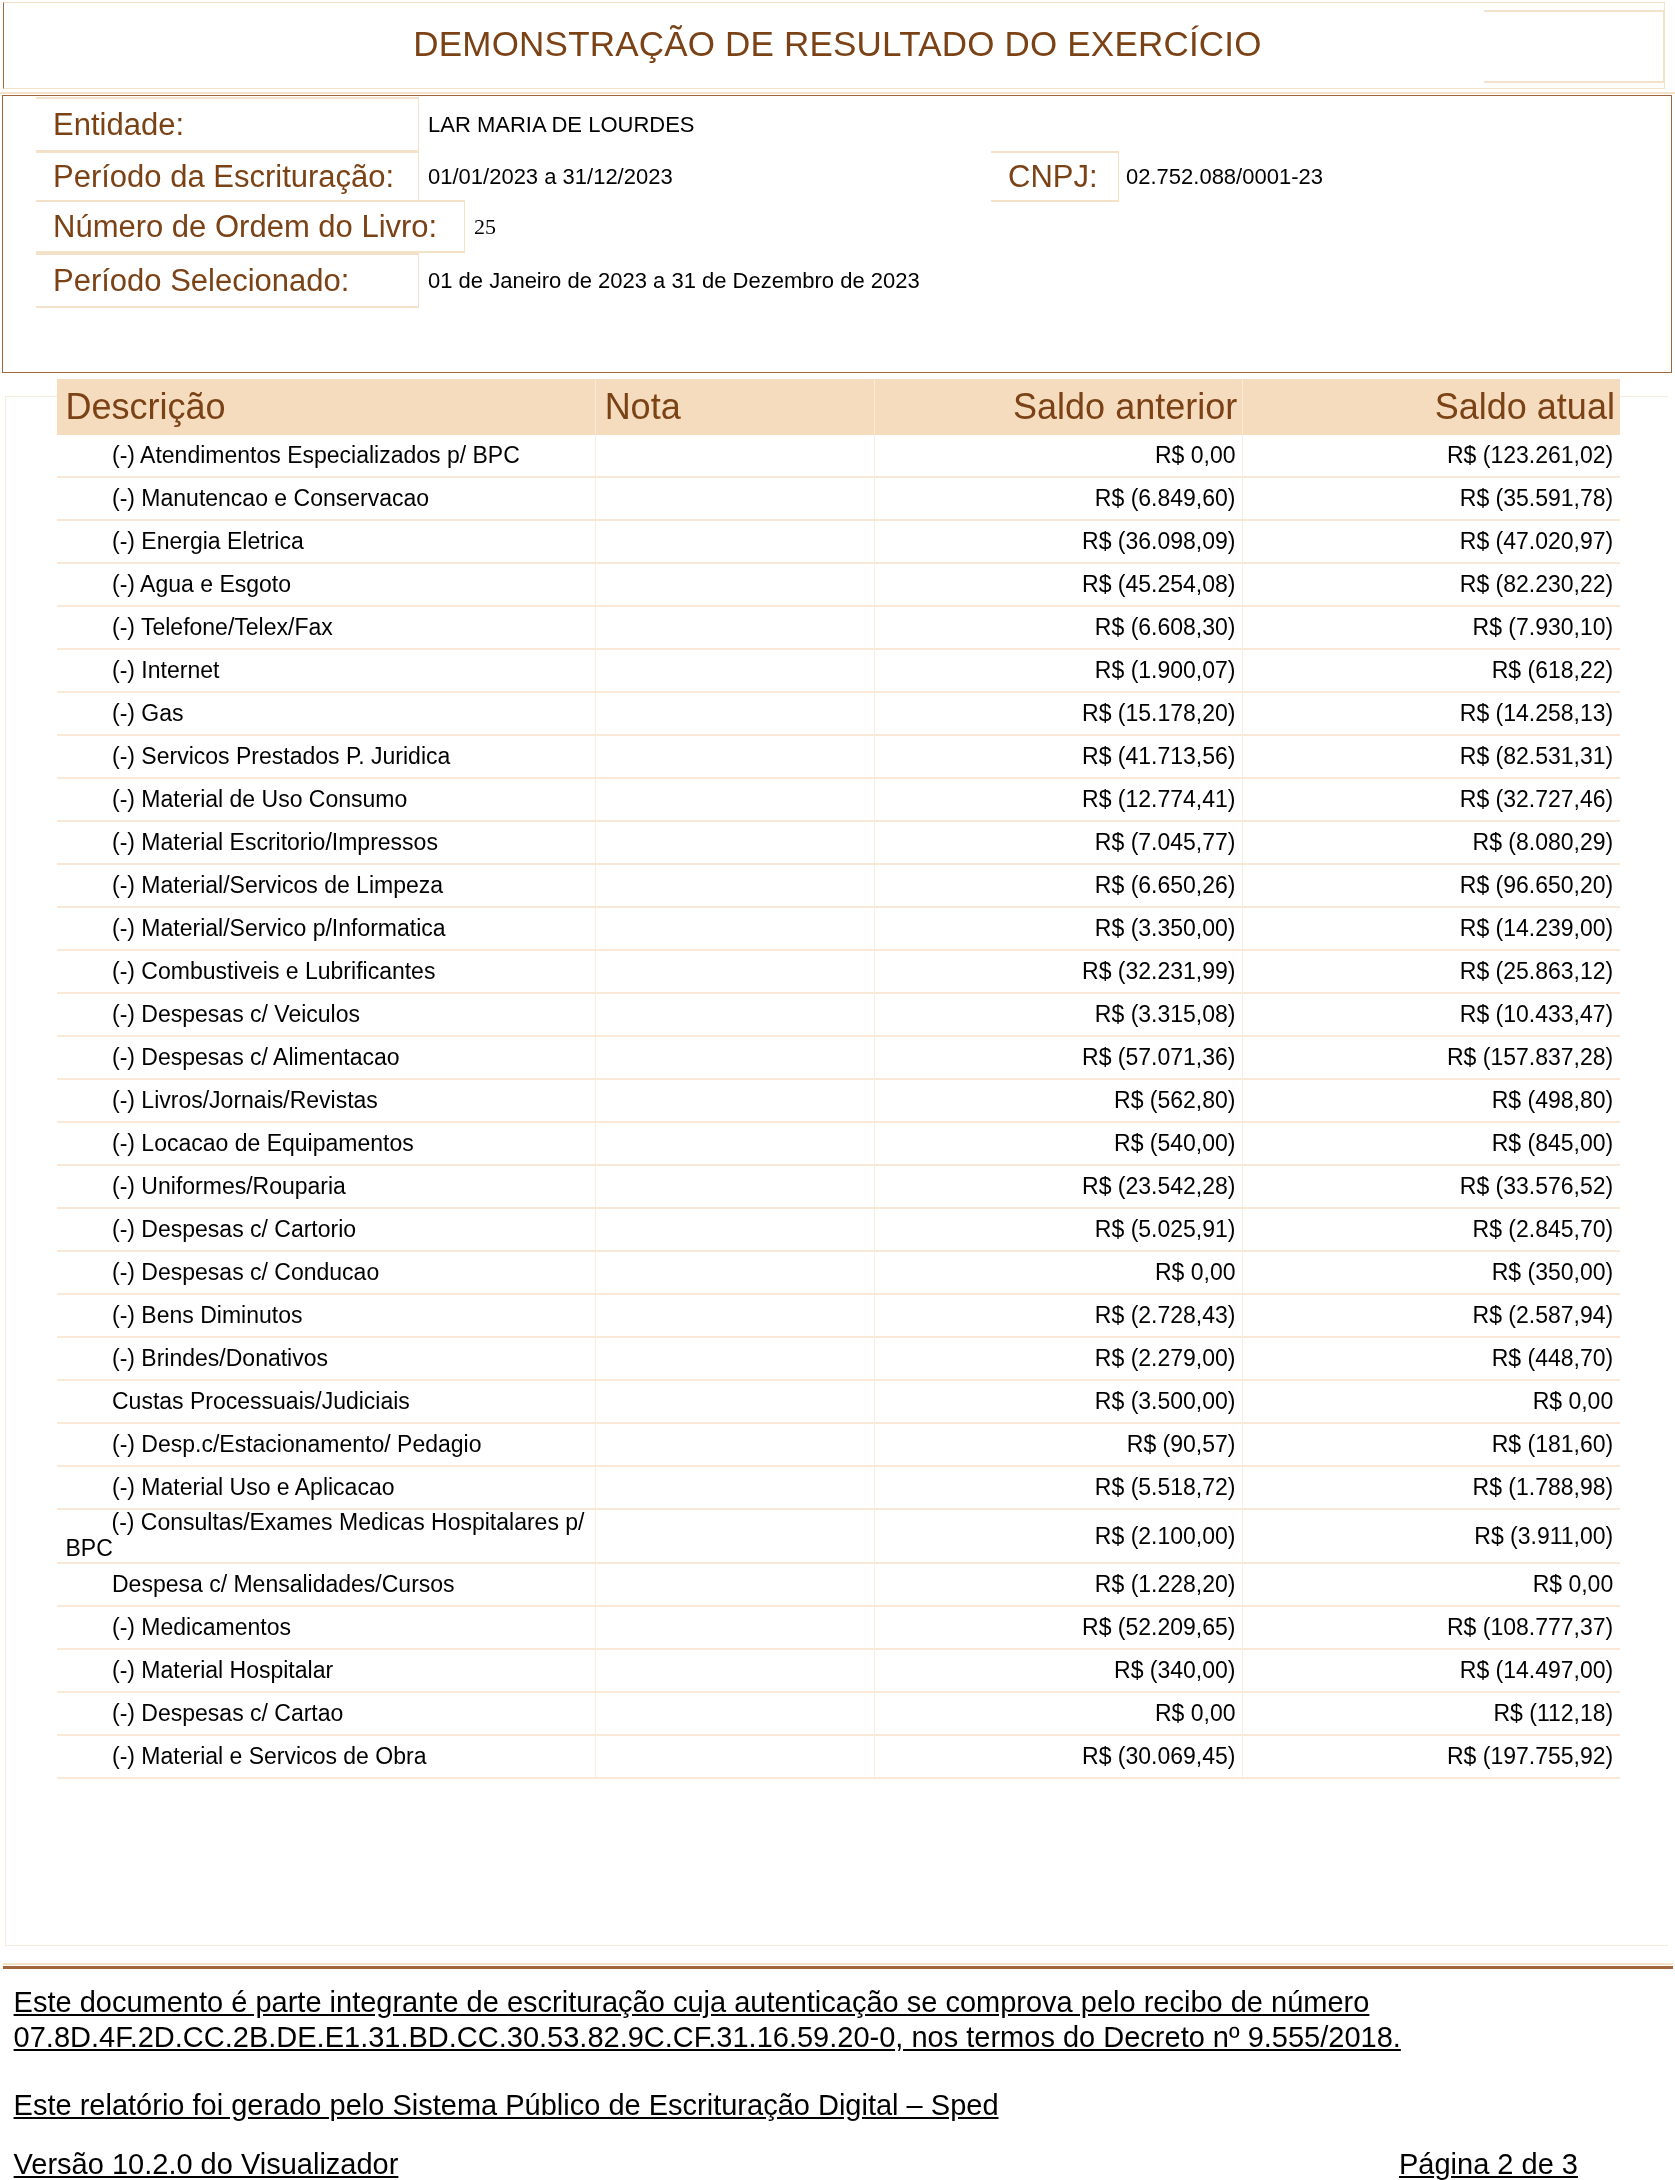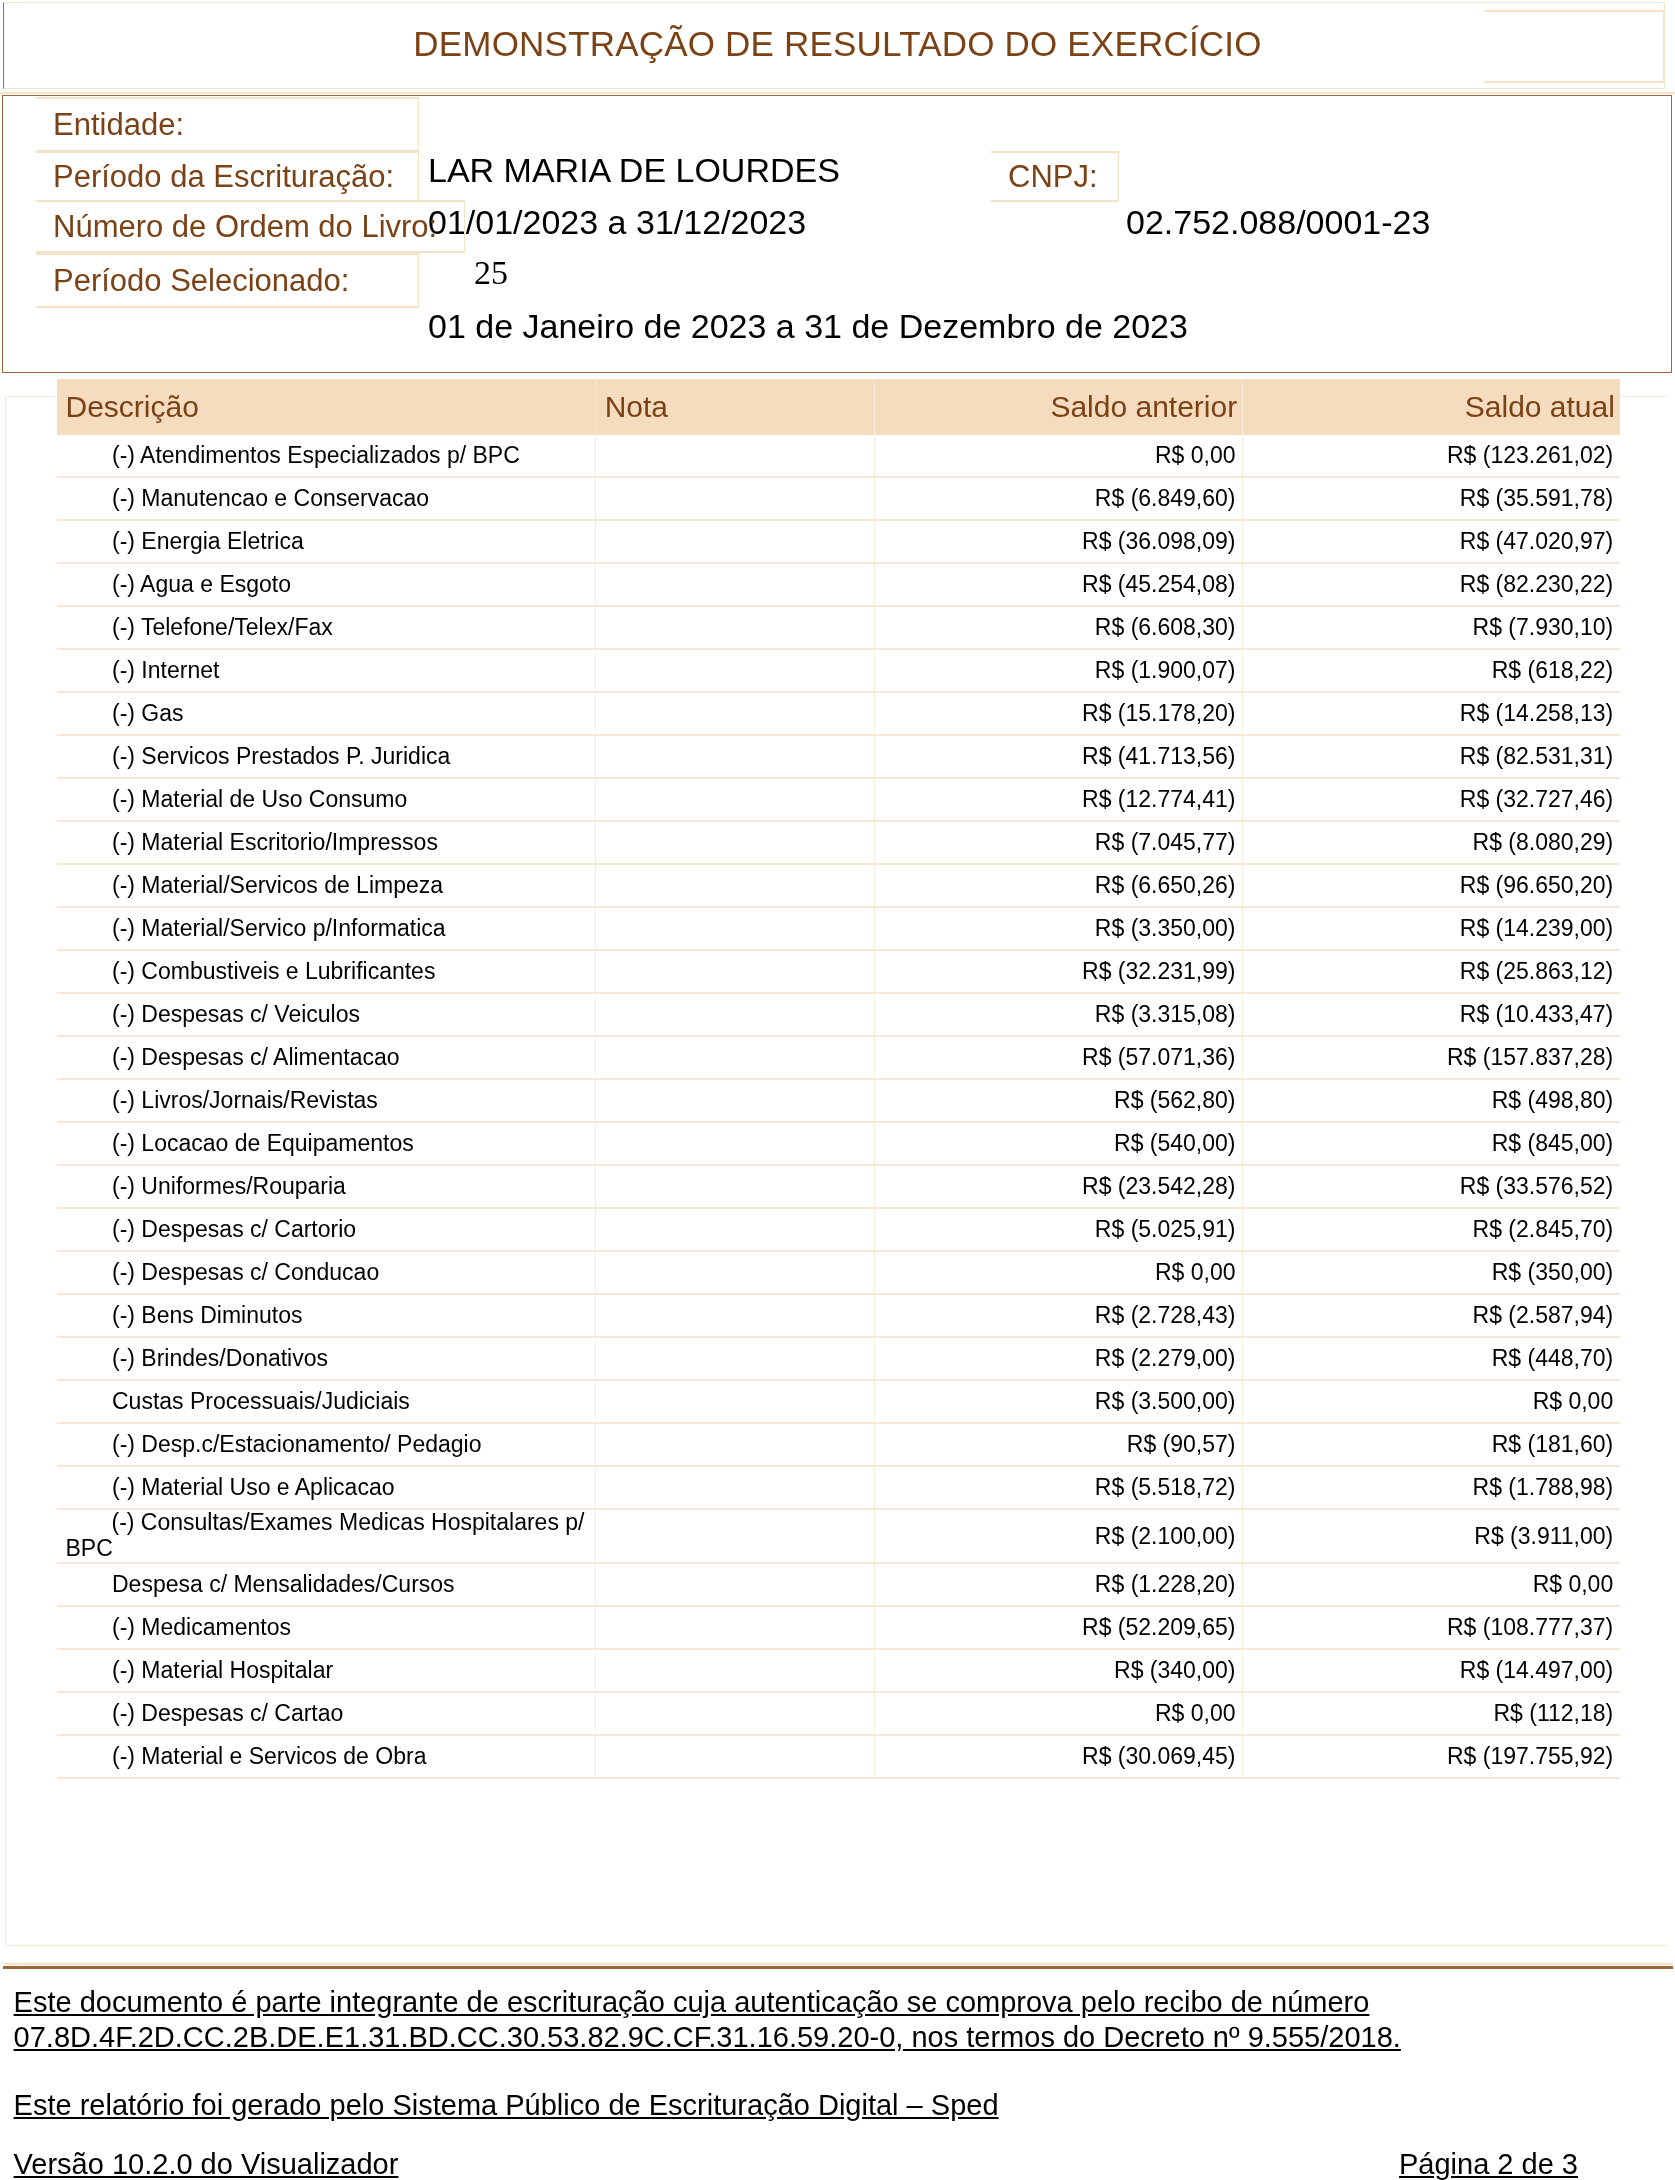--- a/index.html
+++ b/index.html
@@ -11,25 +11,25 @@
   .title-inner-right { position:absolute; left:1484px; top:10.2px; width:181px; height:73px;
                border-top:2.6px solid #f3e1c8; border-bottom:2.6px solid #f3e1c8; border-right:2.6px solid #f3e1c8; box-sizing:border-box; }
   .title { position:absolute; left:0; width:1675px; top:24px; text-align:center;
            font-size:35px; color:#7b4216; letter-spacing:0.2px; }
   .info-box { position:absolute; left:1.7px; top:95px; width:1670px; height:278px;
               border:1.7px solid #a2643a; box-sizing:border-box; }
   .info-box-top { position:absolute; left:0; top:92px; width:1675px; height:1.7px; background:#f3e1c8; }
   .lbl { position:absolute; font-size:31px; color:#7b4216; padding-left:17px;
          border-top:2.6px solid #f3e1c8; border-bottom:2.6px solid #f3e1c8; border-right:1.7px solid #f3e1c8;
          box-sizing:border-box; display:flex; align-items:center; }
-  .val { position:absolute; font-size:34px; color:#000; display:flex; align-items:center;margin-top:46px; }
+  .val { position:absolute; font-size:22px; color:#000; display:flex; align-items:center; }
   .tbl-frame { position:absolute; left:5.1px; top:396px; width:1663px; height:1550px;
                border-left:1.7px solid #f7ead9; border-top:1.7px solid #f7ead9; border-bottom:1.7px solid #f7ead9; box-sizing:border-box; }
   .tbl { position:absolute; left:57px; top:379px; width:1563px; border-collapse:collapse; }
-  .tbl th { background:#f5dcbf; color:#7b4216; font-weight:normal; font-size:30px;
+  .tbl th { background:#f5dcbf; color:#7b4216; font-weight:normal; font-size:36px;
             height:56px; padding:0 5.1px; border-right:1.7px solid #f8ead8; }
   .tbl th.c-desc { text-align:left; width:527px; padding-left:8.5px; }
   .tbl th.c-nota { text-align:left; width:266px; padding-left:8.5px; }
   .tbl th.c-ant  { text-align:right; width:360px; }
   .tbl th.c-atu  { text-align:right; width:369px; border-right:none; }
   .tbl td { font-size:23px; height:41px; border-bottom:2.6px solid #fae8d6; border-right:1.7px solid #f8ecdd;
             padding:0 6.8px; vertical-align:middle; }
   .tbl td.desc { padding-left:55px; }
   .tbl td.desc.wrap { padding-left:8.5px; text-indent:46px; line-height:25.6px; }
   .tbl td.num { text-align:right; }

